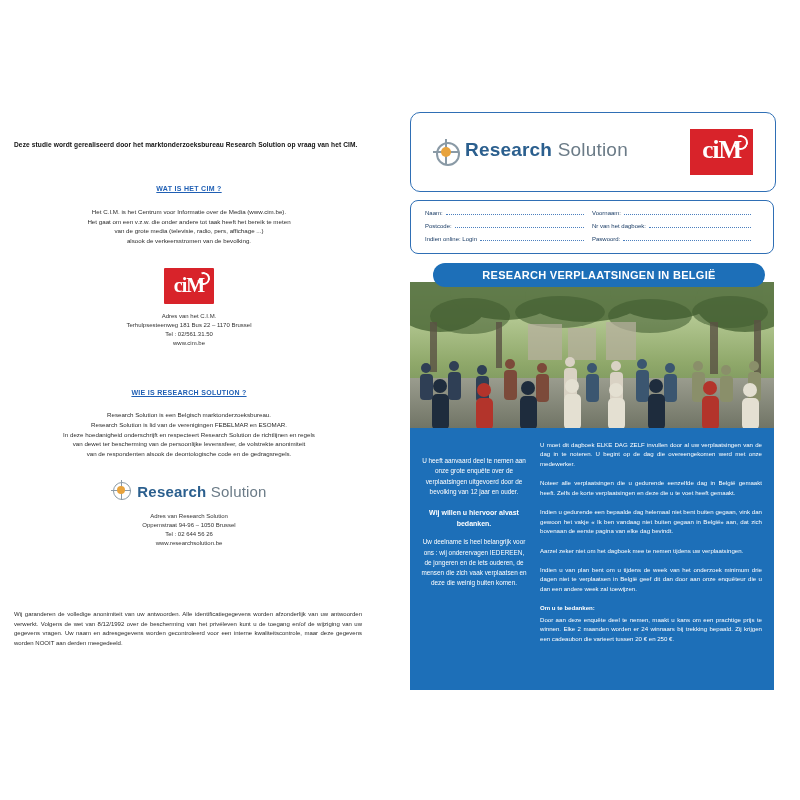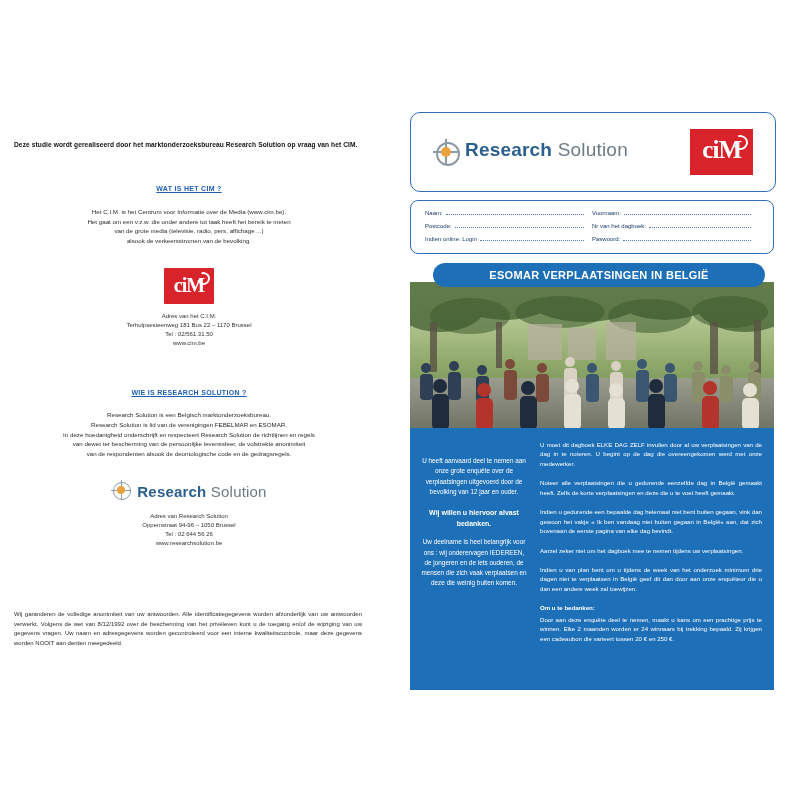--- a/index.html
+++ b/index.html
@@ -361,21 +361,21 @@
               <rect x="154" y="112" width="17" height="36" rx="5"></rect>
             <circle cx="206" cy="108" r="7"></circle>
               <rect x="198" y="116" width="17" height="32" rx="5"></rect>
             <circle cx="340" cy="108" r="7"></circle>
               <rect x="332" y="116" width="17" height="32" rx="5"></rect>
           </g>
         </g>
       </svg>
     </div>
 
-    <div class="banner">ESOMAR VERPLAATSINGEN IN BELGIË</div>
+    <div class="banner">RESEARCH VERPLAATSINGEN IN BELGIË</div>
 
     <div class="bluebody">
       <div class="col-left">
         <div>U heeft aanvaard deel te nemen aan onze grote enquête over de verplaatsingen uitgevoerd door de bevolking van 12 jaar en ouder.</div>
         <b>Wij willen u hiervoor alvast bedanken.</b>
         <div>Uw deelname is heel belangrijk voor ons : wij onderervagen IEDEREEN, de jongeren en de iets ouderen, de mensen die zich vaak verplaatsen en deze die weinig buiten komen.</div>
       </div>
       <div class="col-right">
         <p>U moet dit dagboek ELKE DAG ZELF invullen door al uw verplaatsingen van de dag in te noteren. U begint op de dag die overeengekomen werd met onze medewerker.</p>
         <p>Noteer alle verplaatsingen die u gedurende eenzelfde dag in België gemaakt heeft. Zelfs de korte verplaatsingen en deze die u te voet heeft gemaakt.</p>

